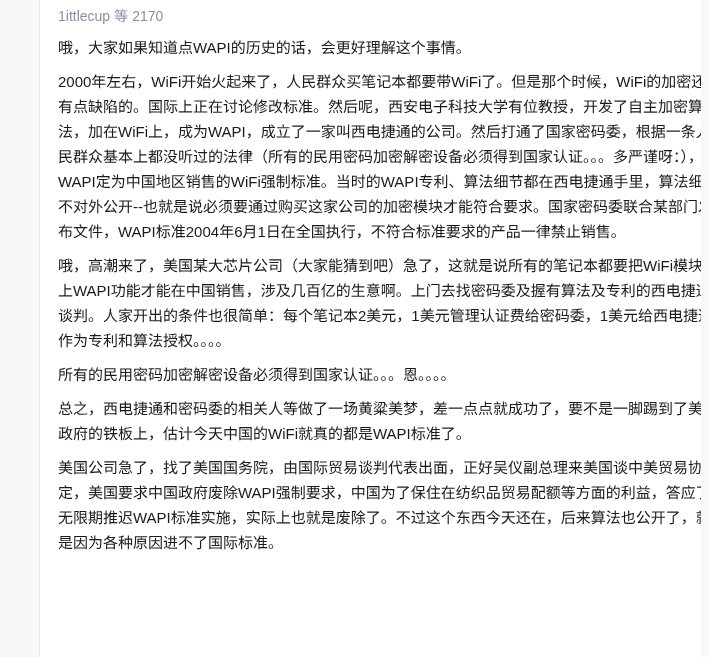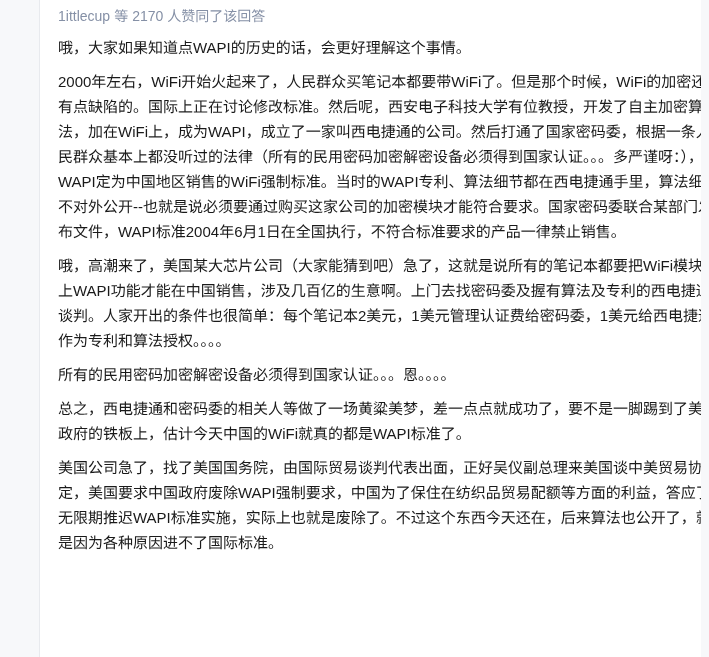--- a/index.html
+++ b/index.html
@@ -48,21 +48,20 @@
 </style>
 </head>
 <body>
 
 <div class="page">
   <div class="card">
     <div class="voters">
       <span>1ittlecup</span>
       <span>等</span>
       <span>2170</span>
-      <span>人赞同了该回答</span>
     </div>
     <div class="content">
         <p>哦，大家如果知道点WAPI的历史的话，会更好理解这个事情。</p>
         <p>2000年左右，WiFi开始火起来了，人民群众买笔记本都要带WiFi了。但是那个时候，WiFi的加密还是有点缺陷的。国际上正在讨论修改标准。然后呢，西安电子科技大学有位教授，开发了自主加密算法，加在WiFi上，成为WAPI，成立了一家叫西电捷通的公司。然后打通了国家密码委，根据一条人民群众基本上都没听过的法律（所有的民用密码加密解密设备必须得到国家认证。。。多严谨呀：），将WAPI定为中国地区销售的WiFi强制标准。当时的WAPI专利、算法细节都在西电捷通手里，算法细节不对外公开--也就是说必须要通过购买这家公司的加密模块才能符合要求。国家密码委联合某部门发布文件，WAPI标准2004年6月1日在全国执行，不符合标准要求的产品一律禁止销售。</p>
         <p>哦，高潮来了，美国某大芯片公司（大家能猜到吧）急了，这就是说所有的笔记本都要把WiFi模块加上WAPI功能才能在中国销售，涉及几百亿的生意啊。上门去找密码委及握有算法及专利的西电捷通谈判。人家开出的条件也很简单：每个笔记本2美元，1美元管理认证费给密码委，1美元给西电捷通作为专利和算法授权。。。。</p>
         <p>所有的民用密码加密解密设备必须得到国家认证。。。恩。。。。</p>
         <p>总之，西电捷通和密码委的相关人等做了一场黄粱美梦，差一点点就成功了，要不是一脚踢到了美国政府的铁板上，估计今天中国的WiFi就真的都是WAPI标准了。</p>
         <p>美国公司急了，找了美国国务院，由国际贸易谈判代表出面，正好吴仪副总理来美国谈中美贸易协定，美国要求中国政府废除WAPI强制要求，中国为了保住在纺织品贸易配额等方面的利益，答应了无限期推迟WAPI标准实施，实际上也就是废除了。不过这个东西今天还在，后来算法也公开了，就是因为各种原因进不了国际标准。</p>
       </div>
   </div>

